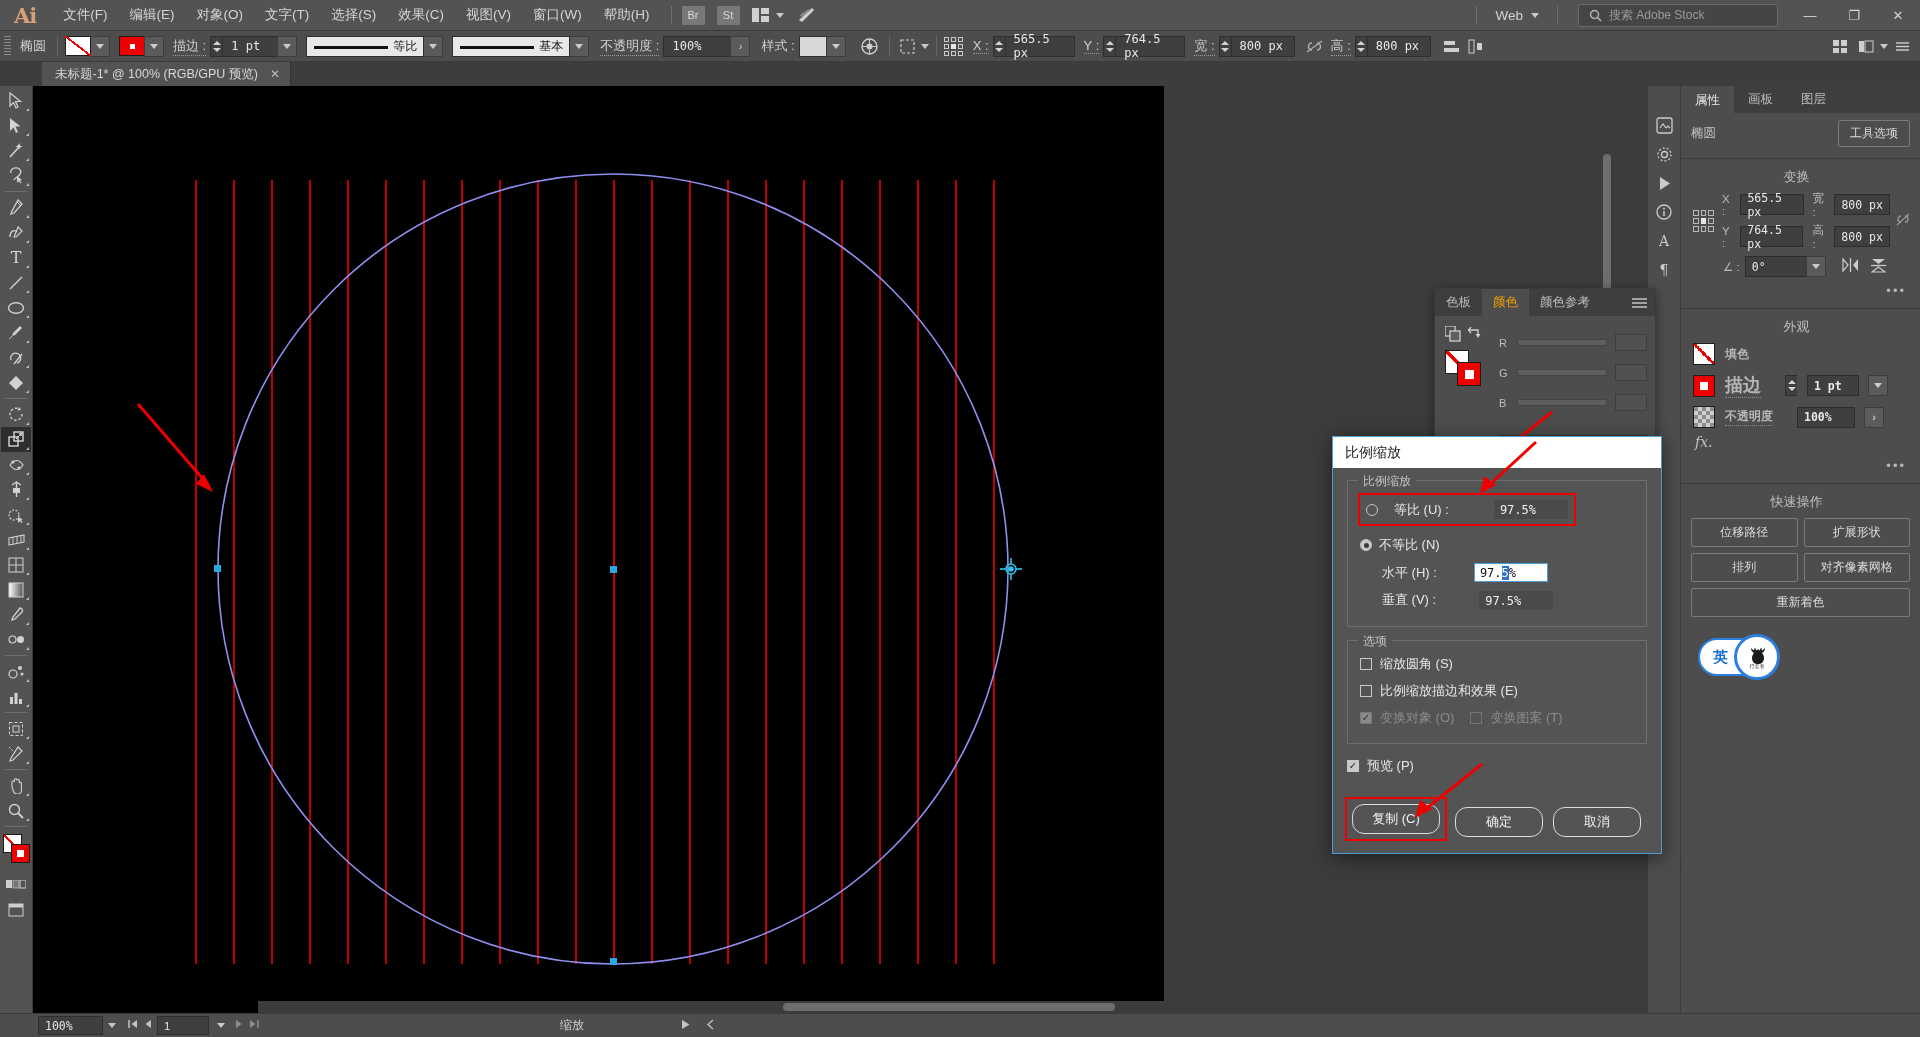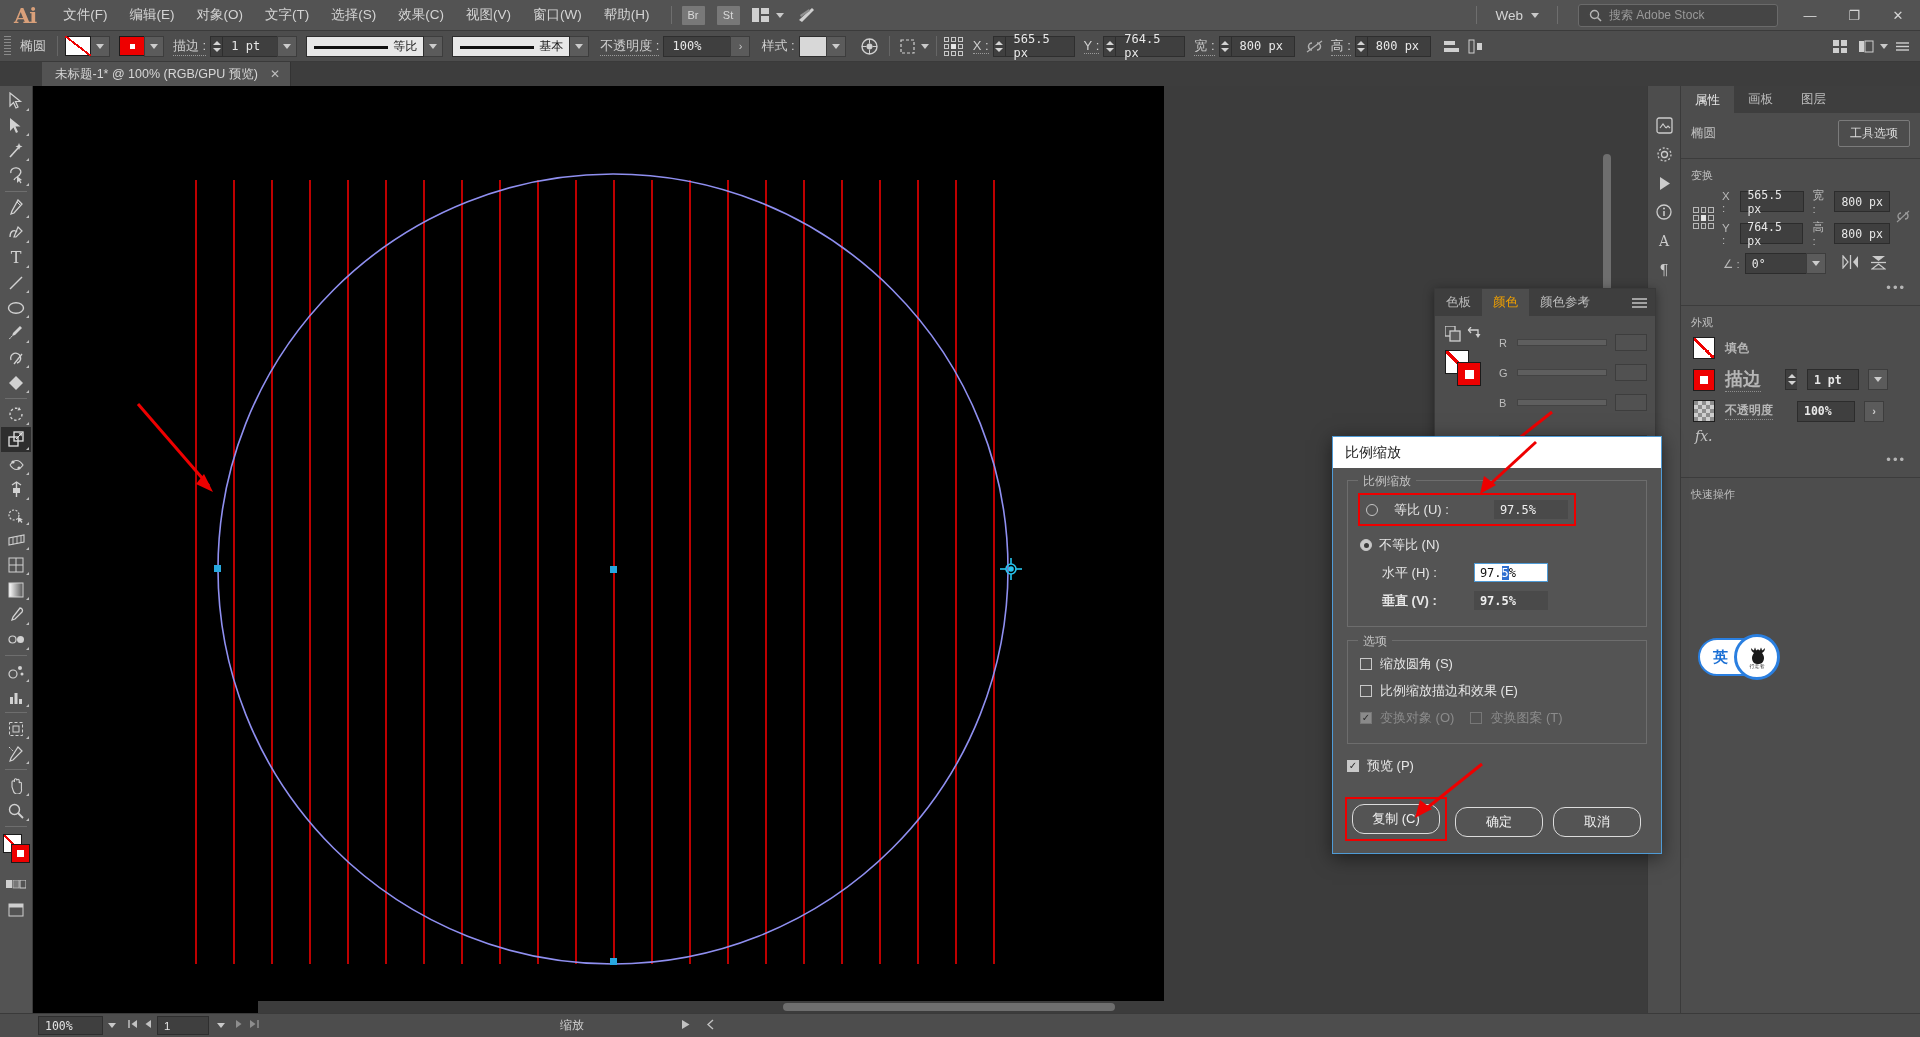--- a/index.html
+++ b/index.html
@@ -144,21 +144,21 @@
   .proppanel { width:240px; background:#4d4d4d; border-left:1px solid #3a3a3a; color:#c9c9c9;}
   .pp-tabs { display:flex; height:27px; background:#3e3e3e; }
   .pp-tab { padding:0 14px; display:flex;align-items:center; font-size:12.5px; color:#bdbdbd; }
   .pp-tab.sel { background:#4d4d4d; color:#e6e6e6; border-top:2px solid #4d4d4d;}
   .pp-row { display:flex;align-items:center; padding: 7px 10px; }
   .pp-title { font-size:12.5px; color:#c0c0c0;}
   .pp-btn {
     border:1px solid #7b7b7b; background:#4d4d4d; color:#dcdcdc;
     font-size:12px; padding: 4px 11px; border-radius:2px; margin-left:auto;
   }
-  .pp-sec-head { font-size:11px;color:#bfbfbf; padding: 5px 18px 3px 10px;}
+  .pp-sec-head { font-size:13px;color:#bfbfbf; padding: 5px 18px 3px 10px; text-align: center;}
   .pp-divider { height:1px;background:#3c3c3c; margin: 4px 0;}
   .xf-grid { width:22px;height:22px;display:grid;grid-template-columns:repeat(3,1fr);grid-template-rows:repeat(3,1fr);gap:2px;margin-right:8px;}
   .xf-grid i { border:1px solid #b9b9b9; }
   .xf-grid i.on{background:#e6e6e6;border-color:#e6e6e6;}
   .pfield {
     height:21px;background:#3f3f3f;border:1px solid #2c2c2c;color:#e8e8e8;
     display:flex;align-items:center;padding:0 6px;
     font-family:"DejaVu Sans Mono","Liberation Mono",monospace;font-size:11.5px;
   }
   .plabel { font-size:11.5px;color:#b9b9b9; margin-right:5px; }
@@ -892,20 +892,27 @@
       <span style="color:#b6b6b6;font-size:12px;border-bottom:1px dotted #8d8d8d;">不透明度</span>
       <span class="pfield" style="width:58px;margin-left:14px;">100%</span>
       <span class="dd-btn">
           <span style="color:#ccc;font-size:11px">›</span>
         </span>
     </div>
     <div style="padding:2px 0 8px 14px;font-style:italic;font-family:'DejaVu Serif',serif;color:#c3c3c3;font-size:14px;">fx.</div>
     <div style="text-align:right;padding:0 14px 6px 0;color:#b5b5b5;letter-spacing:2px;">•••</div>
     <div class="pp-divider"></div>
     <div class="pp-sec-head">快速操作</div>
+    <div class="qa-grid">
+      <span class="qa-btn">位移路径</span>
+      <span class="qa-btn">扩展形状</span>
+      <span class="qa-btn">排列</span>
+      <span class="qa-btn">对齐像素网格</span>
+      <span class="qa-btn" style="grid-column:1 / span 2;">重新着色</span>
+    </div>
   </div>
 </div>
 
 <div class="sb-scroll-h">
     <i></i>
   </div>
 <div class="sb-scroll-v">
     <i></i>
   </div>
 
@@ -996,21 +1003,21 @@
 
       <div style="display:flex;align-items:center;gap:8px;margin:0 0 9px 22px;">
         <span class="dlg-lab">水平 (H) :</span>
         <span class="dlg-input focus">
             <span>97.</span>
             <span class="sel">5</span>
             <span>%</span>
           </span>
       </div>
 
-      <div style="display:flex;align-items:flex-end;gap:8px;margin:0 0 2px 22px;font-weight:bold;">
+      <div style="display:flex;align-items:flex-start;gap:14px;margin:0 0 2px 22px;">
         <span class="dlg-lab">垂直 (V) :</span>
         <span class="dlg-input">97.5%</span>
       </div>
     </div>
 
     <div class="fieldset">
       <span class="fs-legend">选项</span>
       <div class="cbx-row">
         <span class="cbx"></span>
         <span class="dlg-lab">缩放圆角 (S)</span>

